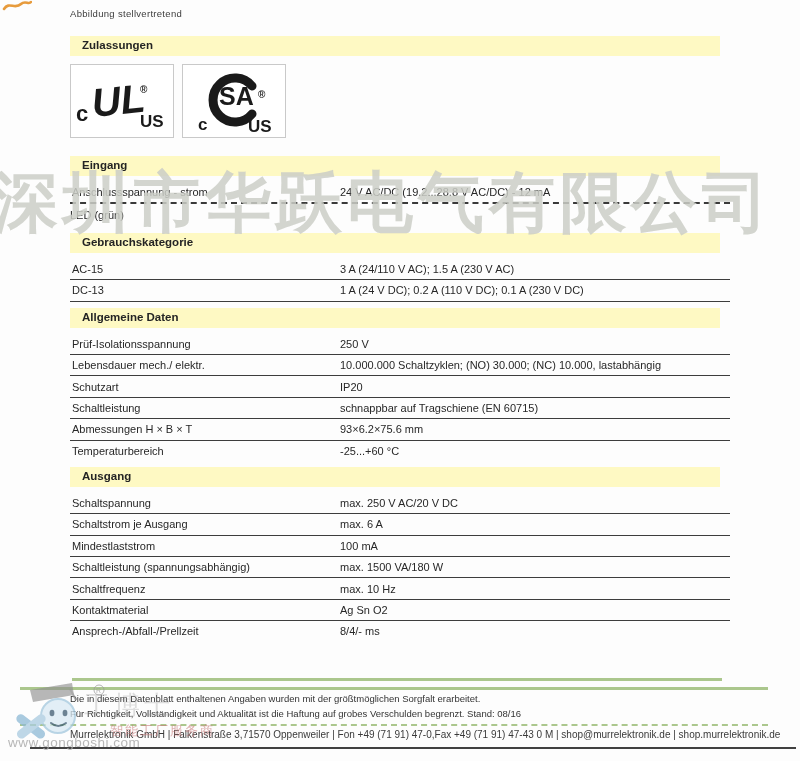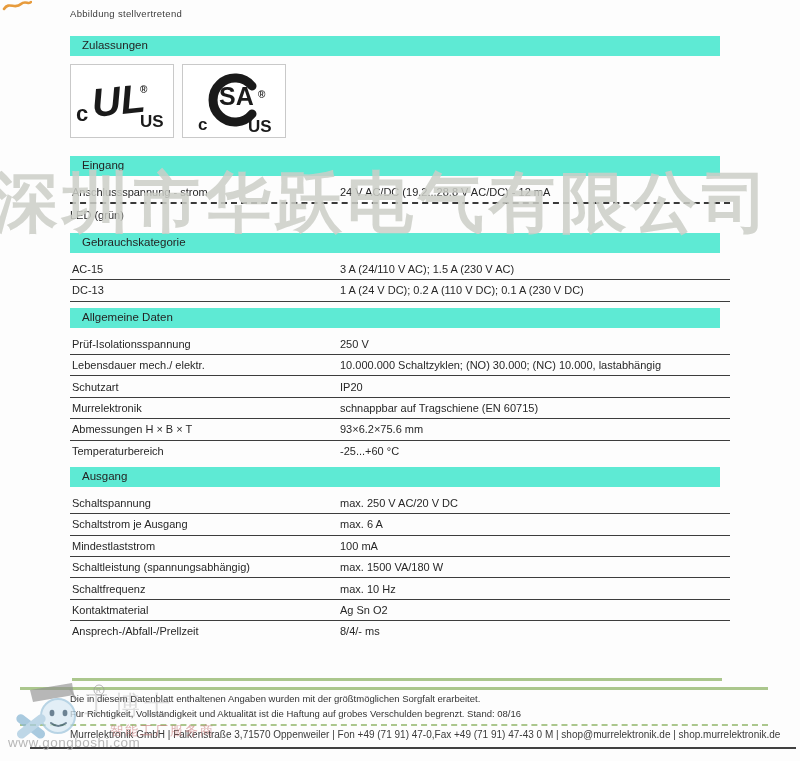--- a/index.html
+++ b/index.html
@@ -5,22 +5,22 @@
   html,body{margin:0;padding:0}
   body{
     width:800px;height:761px;position:relative;overflow:hidden;
     background:#fdfdfd;color:#2e2e2e;
     font-family:"Liberation Sans", sans-serif;
   }
   .doc{position:absolute;inset:0;z-index:1}
   .note{position:absolute;left:70px;top:8px;font-size:9.5px;color:#3c3c3c;letter-spacing:.3px}
   .content{position:absolute;left:70px;top:36px;width:660px}
   .bar{
-    width:638px;height:17px;background:#5eead4;
-    padding:3px 0 0 12px;font-size:11.5px;font-weight:normal;color:#242424;
+    width:638px;height:17px;background:#fef9c3;
+    padding:3px 0 0 12px;font-size:11.5px;font-weight:bold;color:#242424;
   }
   .logos{display:flex;gap:8px;margin-top:8px}
   .logo-box{
     width:102px;height:72px;border:1px solid #c9c9c9;background:#fff;
     display:flex;align-items:center;justify-content:center;
   }
   .rows{width:660px}
   .m8{margin-top:8px}.m6{margin-top:6px}.m16{margin-top:18px}
   .row{
     display:flex;align-items:center;height:20.4px;
@@ -119,21 +119,21 @@
       </div>
       <div class="row">
         <span class="lbl">Lebensdauer mech./ elektr.</span>
         <span class="val">10.000.000 Schaltzyklen; (NO) 30.000; (NC) 10.000, lastabhängig</span>
       </div>
       <div class="row">
         <span class="lbl">Schutzart</span>
         <span class="val">IP20</span>
       </div>
       <div class="row">
-        <span class="lbl">Murrelektronik</span>
+        <span class="lbl">Schaltleistung</span>
         <span class="val">schnappbar auf Tragschiene (EN 60715)</span>
       </div>
       <div class="row">
         <span class="lbl">Abmessungen H × B × T</span>
         <span class="val">93×6.2×75.6 mm</span>
       </div>
       <div class="row nb">
         <span class="lbl">Temperaturbereich</span>
         <span class="val">-25...+60 °C</span>
       </div>

